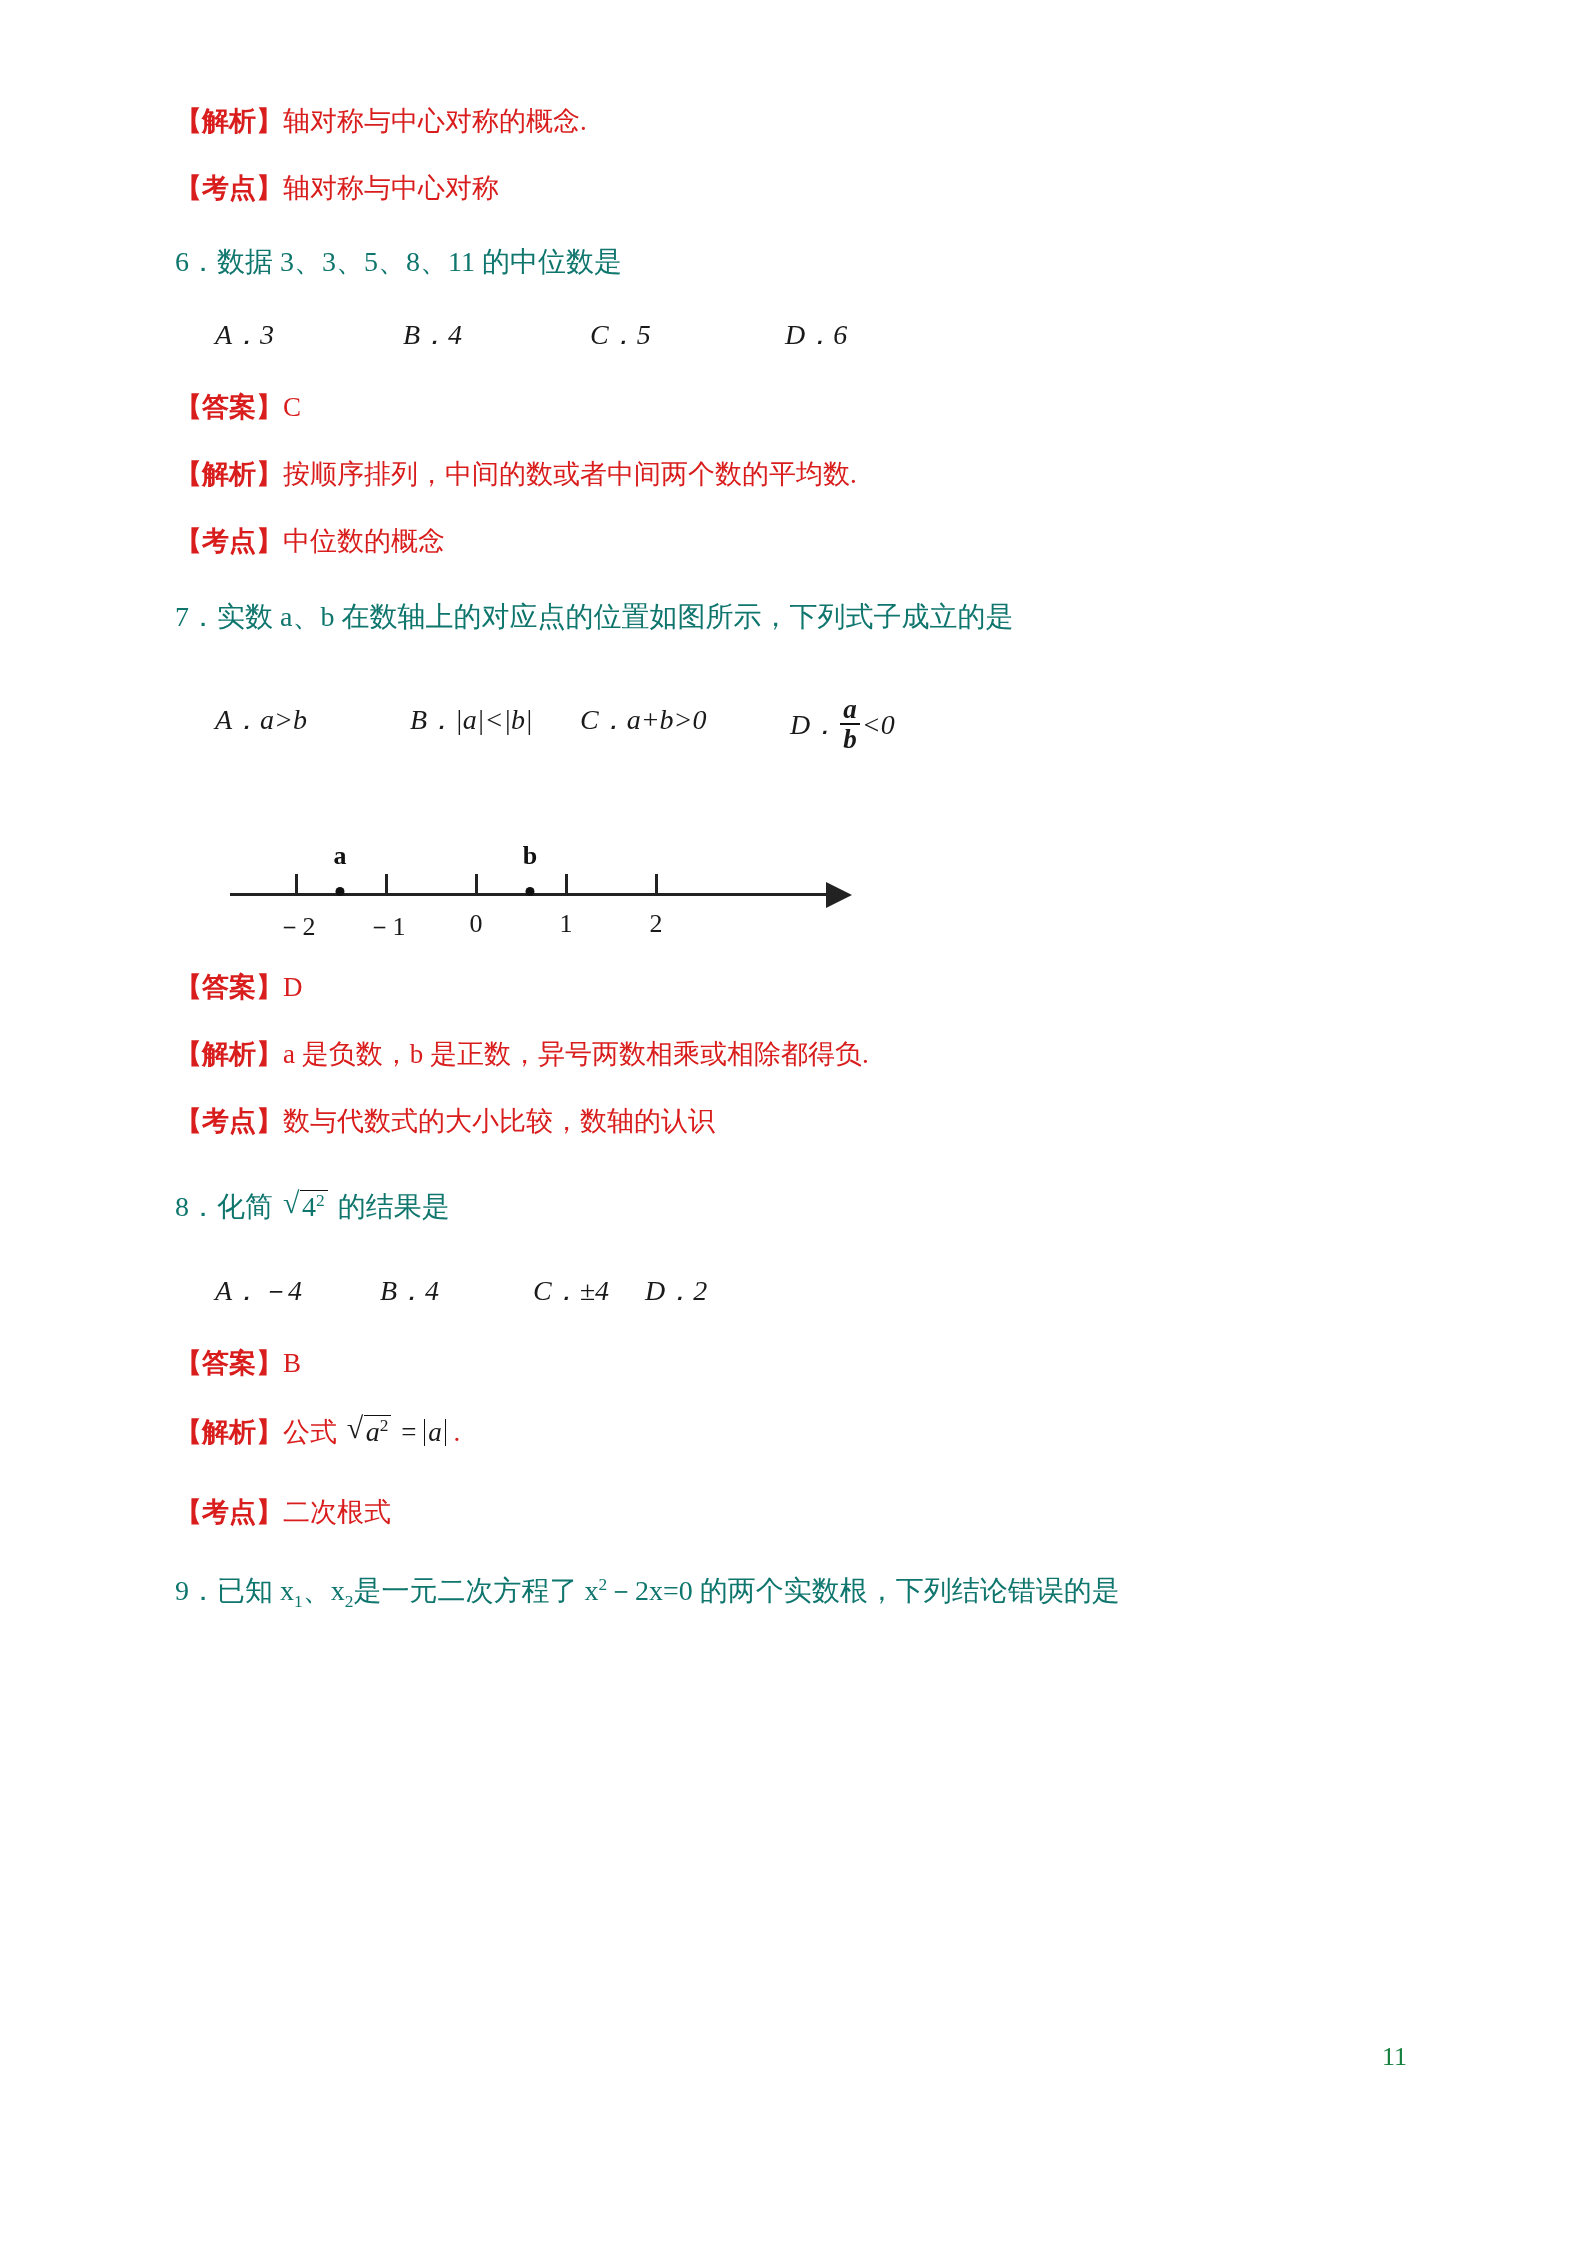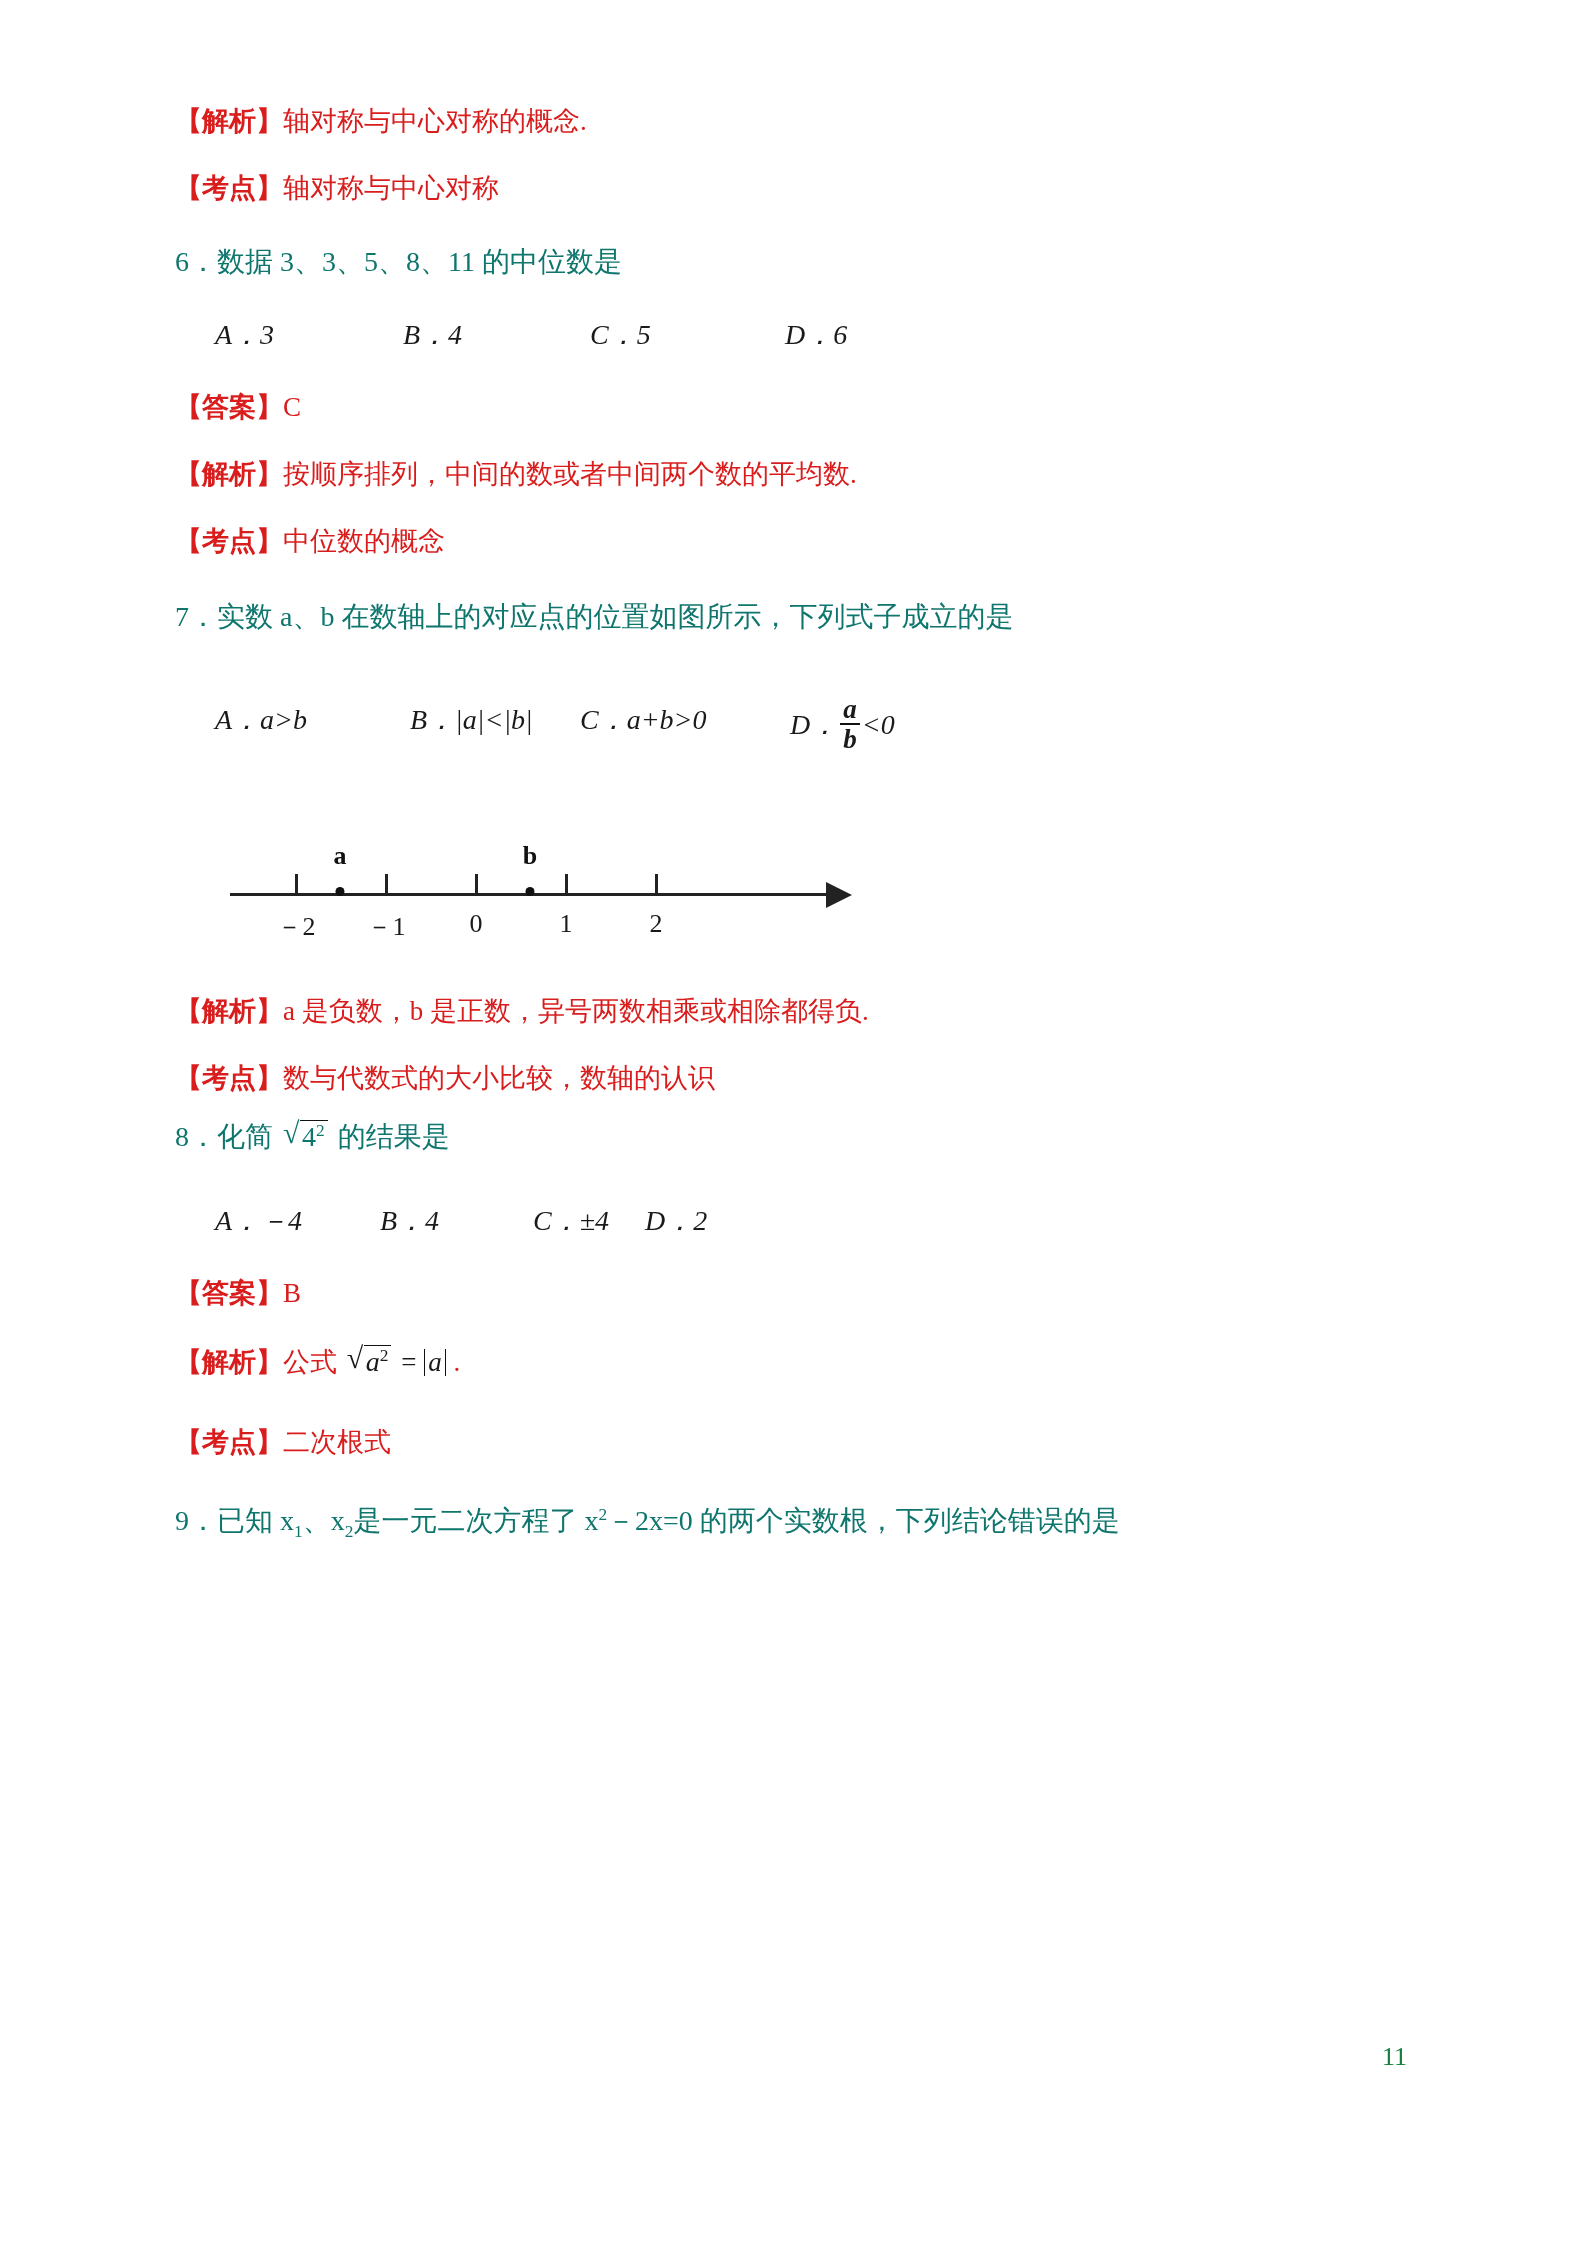--- a/index.html
+++ b/index.html
@@ -255,30 +255,33 @@
       <div class="nl-tick-label" style="left:336px;">1</div>
       <div class="nl-tick-label" style="left:426px;">2</div>
 
       <div class="nl-point" style="left:110px;"></div>
       <div class="nl-point-label" style="left:110px;">a</div>
 
       <div class="nl-point" style="left:300px;"></div>
       <div class="nl-point-label" style="left:300px;">b</div>
     </div>
 
+    <div class="line red" style="margin-top:16px;">
+      <span class="bracket">【答案】</span><span>D</span>
+    </div>
 
     <div class="line red" style="margin-top:40px;">
       <span class="bracket">【解析】</span><span>a 是负数，b 是正数，异号两数相乘或相除都得负.</span>
     </div>
 
     <div class="line red" style="margin-top:40px;">
       <span class="bracket">【考点】</span><span>数与代数式的大小比较，数轴的认识</span>
     </div>
 
-    <div class="line q-line" style="margin-top:28px;height:44px;">
+    <div class="line q-line" style="margin-top:55px;height:44px;">
       <span>8．化简</span>
       <span class="radical"><span class="rad-sign">√</span><span class="rad-body"><span>4</span><span class="sup">2</span></span></span>
       <span>的结果是</span>
     </div>
 
     <div class="opt-row" style="margin-top:38px;height:36px;">
       <span class="opt" style="left:40px;">
         <span>A．</span><span>－4</span>
       </span>
       <span class="opt" style="left:205px;">

